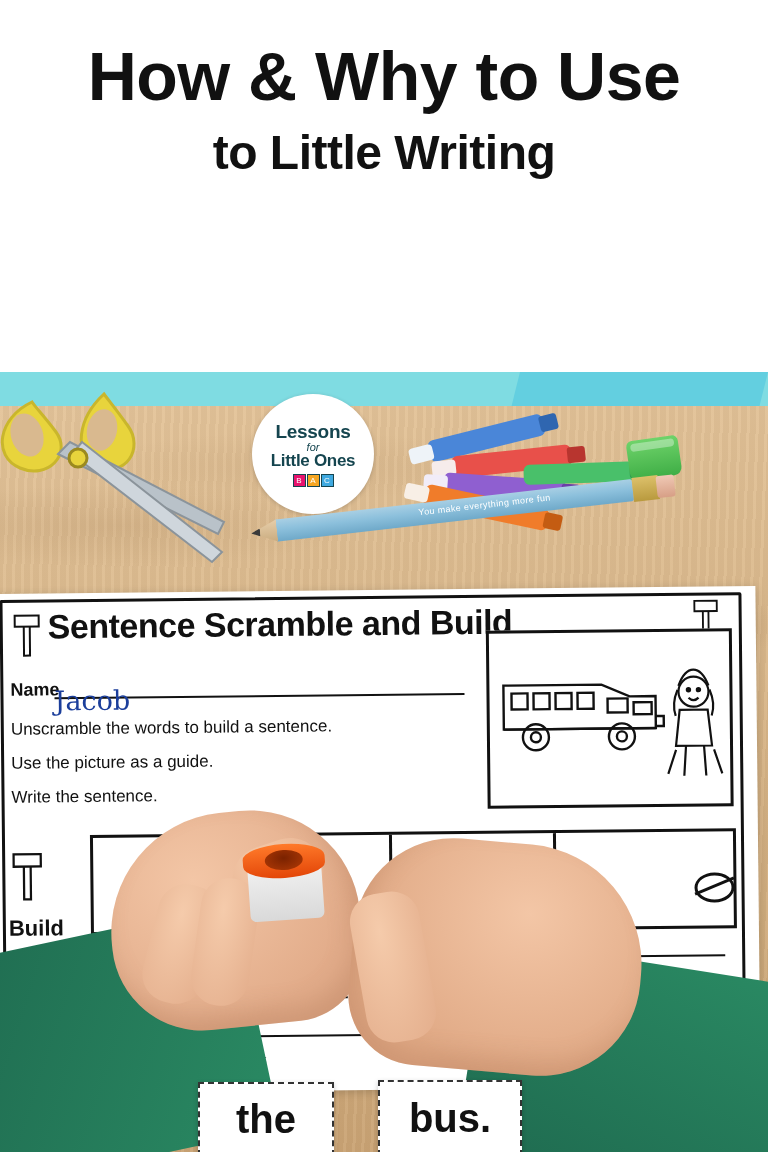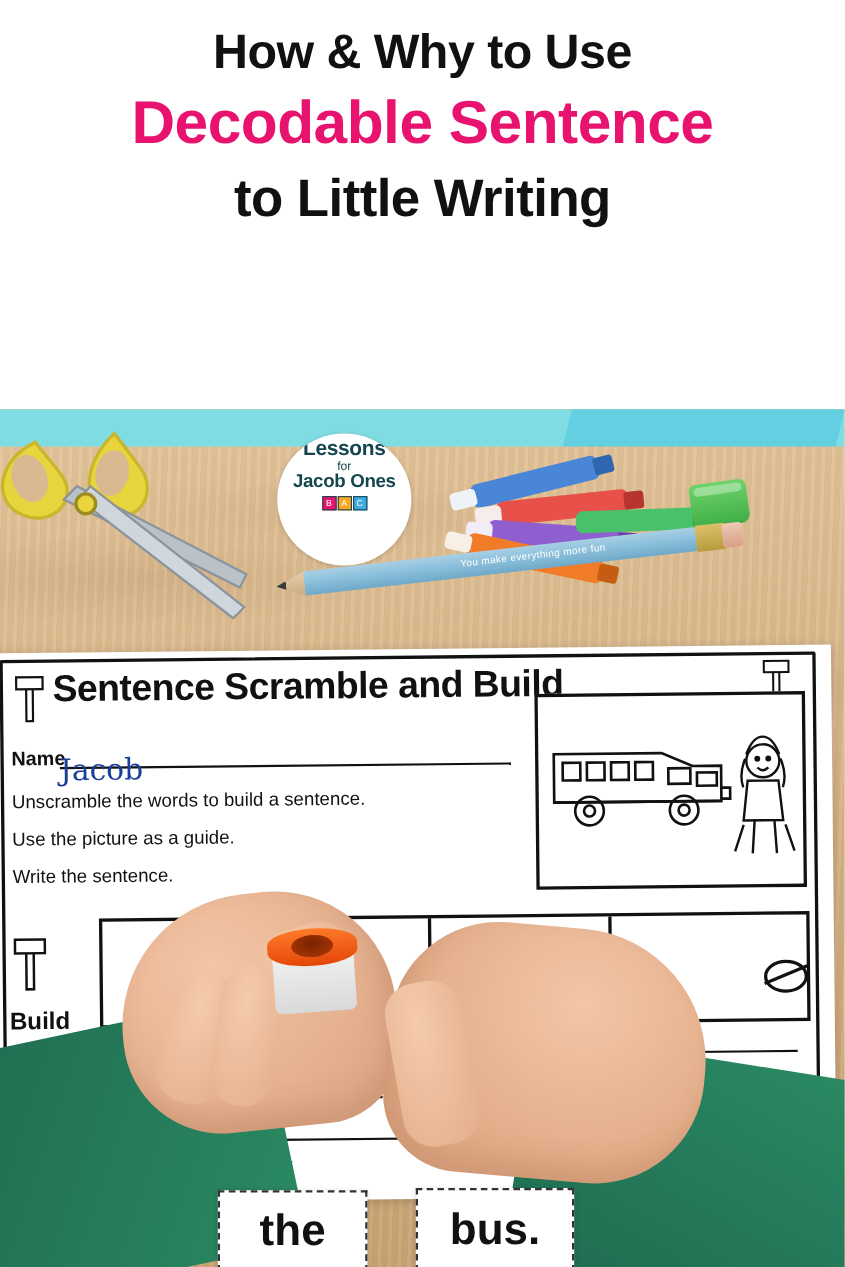--- a/index.html
+++ b/index.html
@@ -29,23 +29,23 @@
     padding-top: 26px;
     box-sizing: border-box;
   }
   .title-line {
     font-weight: bold;
     line-height: 1.02;
     letter-spacing: -0.5px;
     white-space: nowrap;
   }
   .t1 {
-    font-size: 44px;
+    font-size: 68px;
     color: #111111;
-    margin-top: 0;
+    margin-top: 16px;
   }
   .t2 {
     font-size: 55px;
     color: #e8136e;
     margin-top: 12px;
   }
   .t3 {
     font-size: 55px;
     color: #e8136e;
     margin-top: 8px;
@@ -118,27 +118,27 @@
     box-shadow: 0 1px 4px rgba(0,0,0,0.18);
     overflow: hidden;
   }
   .logo-inner {
     position: absolute; inset: 4px;
     border-radius: 50%;
     background: #ffffff;
     display: flex;
     flex-direction: column;
     align-items: center;
-    justify-content: flex-start;
+    justify-content: center;
   }
   .logo-l1 {
     font-size: 19px; font-weight: bold; color: #15454f;
     letter-spacing: -0.3px;
   }
-  .logo-l2 { font-size: 11px; color: #15454f; margin: -2px 0; }
+  .logo-l2 { font-size: 11px; color: #15454f; font-style: italic; margin: -2px 0; }
   .logo-l3 {
     font-size: 17px; font-weight: bold; color: #15454f;
     letter-spacing: -0.3px;
   }
   .logo-blocks { display: flex; gap: 1px; margin-top: 3px; }
   .logo-blocks i {
     width: 11px; height: 11px; display: block; border: 1px solid #15454f;
     font-size: 8px; line-height: 11px; text-align: center; color: #fff; font-style: normal;
   }
 
@@ -370,21 +370,20 @@
   .card-the { left: 198px; top: 710px; width: 132px; height: 70px; font-size: 40px; }
   .card-bus { left: 378px; top: 708px; width: 140px; height: 72px; font-size: 40px; }
 </style>
 </head>
 <body>
 
 <div class="pin">
 
   <div class="title-block">
     <div class="title-line t1">How &amp; Why to Use</div>
-    <div class="title-line t2">Decodable Sentence</div>
     <div class="title-line t4">to Little Writing</div>
   </div>
 
   <div class="photo">
     <div class="teal-strip"></div>
     <div class="desk">
       <div class="desk-grain"></div>
     </div>
 
     <svg class="scissors" viewBox="0 0 260 190">
@@ -396,21 +395,21 @@
         <path d="M72 70 L232 150 L238 138 L84 58 Z" fill="#b9c2c9" stroke="#8b949b" stroke-width="2"></path>
         <path d="M96 58 L236 168 L226 178 L86 70 Z" fill="#cfd6dc" stroke="#8b949b" stroke-width="2"></path>
         <circle cx="92" cy="74" r="9" fill="#e8d43c" stroke="#9b8a1f" stroke-width="3"></circle>
       </g>
     </svg>
 
     <div class="logo">
       <div class="logo-inner">
         <div class="logo-l1">Lessons</div>
         <div class="logo-l2">for</div>
-        <div class="logo-l3">Jacob Ones</div>
+        <div class="logo-l3">Little Ones</div>
         <div class="logo-blocks">
           <i style="background:#e8136e">B</i>
           <i style="background:#f5a623">A</i>
           <i style="background:#3fa9e0">C</i>
         </div>
       </div>
     </div>
 
     <svg class="markers" viewBox="0 0 300 160">
       <g transform="rotate(-14 150 80)">

